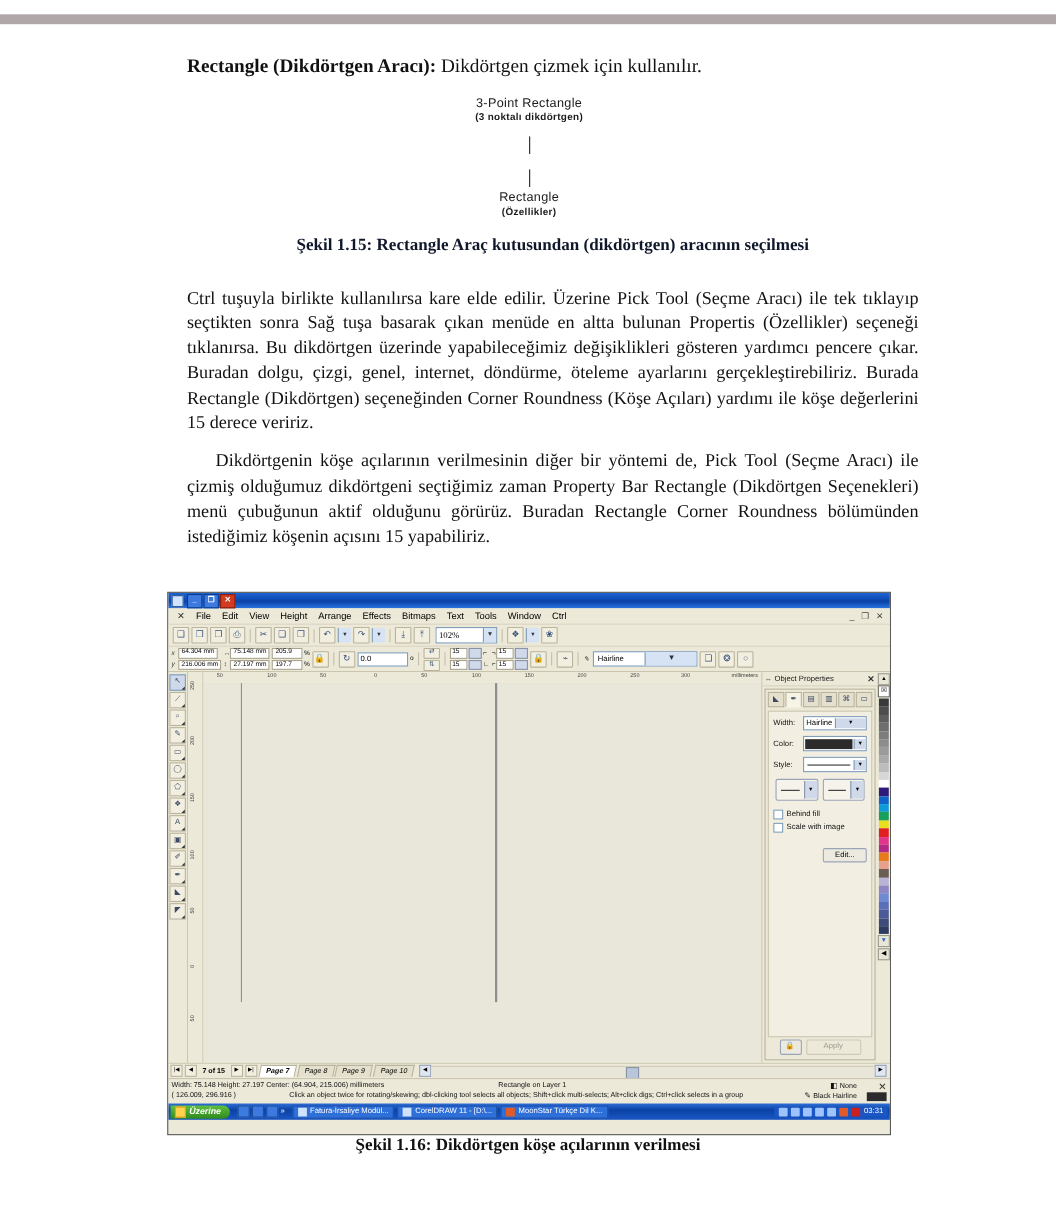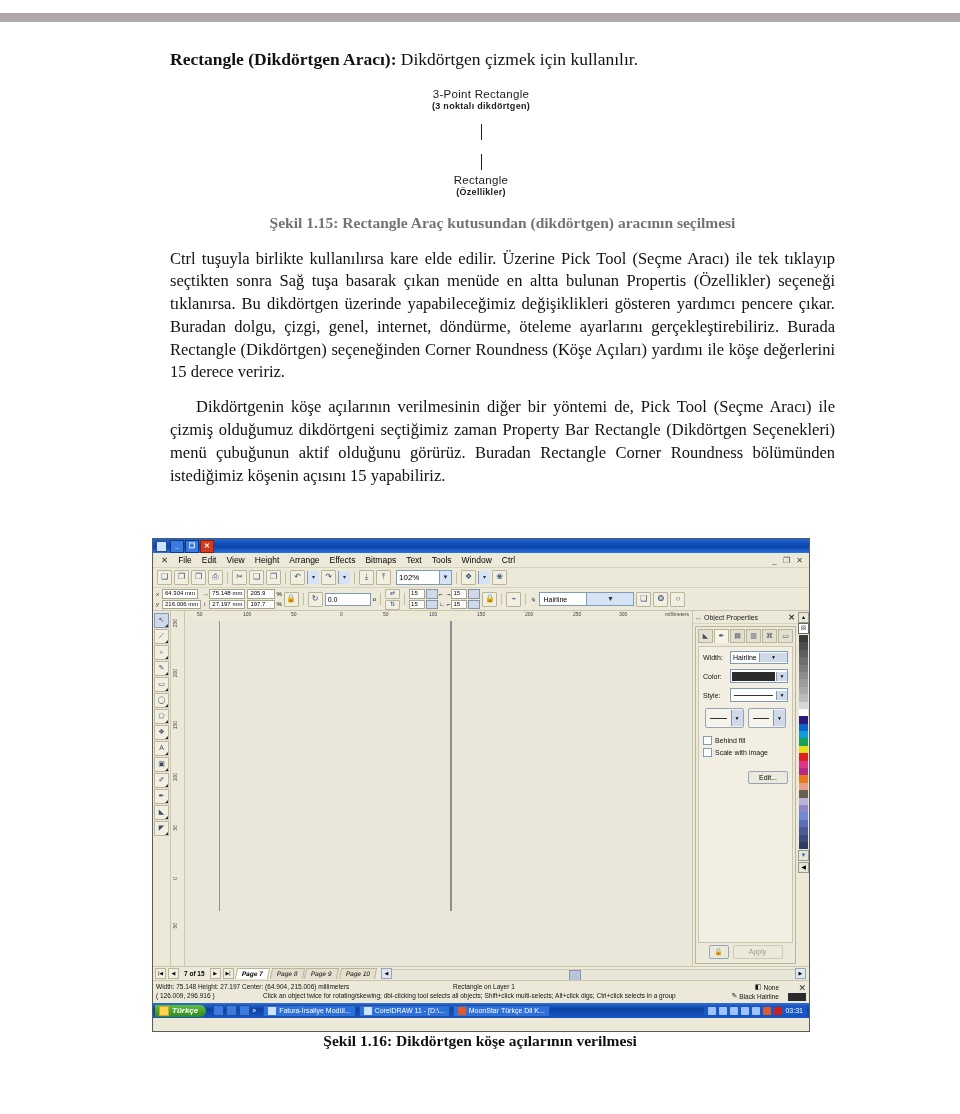--- a/index.html
+++ b/index.html
@@ -21,22 +21,22 @@
   .fig-block{margin:10px 0 4px 0;height:128px;position:relative;}
   .fig-lbl{
     position:absolute;text-align:center;font-family:"Liberation Sans",sans-serif;
     color:#1a1a1a;letter-spacing:.3px;
   }
   .fig-lbl .l1{font-size:11.5px;display:block;}
   .fig-lbl .l2{font-size:9px;display:block;font-weight:bold;margin-top:1px;}
   .fig-tick{position:absolute;width:1px;background:#222;}
 
   .fig-caption{
-    text-align:center;font-weight:bold;font-size:15.5px;color:#737373;
-    margin:2px 0 16px 0;
+    text-align:center;font-weight:bold;font-size:15.5px;color:#0f172a;
+    margin:2px 0 28px 0;
   }
 
   p.body{
     font-size:16.5px;line-height:1.38;color:#111;text-align:justify;
     margin:0 0 2px 0;text-indent:0;
   }
   p.body.indent{text-indent:26px;}
 
   
   .shot{
@@ -60,21 +60,21 @@
   .menubar .mi{padding:0 5px;white-space:nowrap;}
   .menubar .mspace{flex:1;}
   .menubar .mright{font-size:8px;color:#444;padding-right:4px;letter-spacing:2px;}
 
   .toolbar{height:19px;background:#ece9d8;border-bottom:1px solid #d6d2bd;
     display:flex;align-items:center;gap:2px;padding-left:4px;}
   .tbtn{width:13px;height:13px;border:1px solid #b9b49c;background:#f2efe0;border-radius:1px;
     font-size:8px;line-height:12px;text-align:center;color:#36507a;}
   .tsep{width:1px;height:12px;background:#c3bfa8;margin:0 2px;}
   .zoombox{display:flex;align-items:center;border:1px solid #7f9db9;background:#fff;height:13px;margin-left:3px;}
-  .zoombox input{border:0;width:38px;height:11px;font-size:8px;padding:0 2px;outline:none;font-family:Liberation Sans, sans-serif;}
+  .zoombox input{border:0;width:38px;height:11px;font-size:8px;padding:0 2px;outline:none;font-family:Liberation Serif, serif;}
   .drop{width:11px;height:13px;background:#d6e3f5;border-left:1px solid #7f9db9;
     font-size:6px;line-height:13px;text-align:center;color:#333;}
 
   .propbar{height:22px;background:#ece9d8;border-bottom:1px solid #c9c5ae;
     display:flex;align-items:center;gap:2px;padding-left:3px;font-size:6.5px;}
   .xyfield{display:flex;flex-direction:column;justify-content:center;gap:1px;}
   .xyrow{display:flex;align-items:center;gap:1px;}
   .xylab{width:5px;color:#333;font-style:italic;font-size:6px;}
   .nbox{border:1px solid #a9a48d;background:#fff;height:7.5px;min-width:30px;
     font-size:6px;line-height:7.5px;padding:0 2px;color:#000;white-space:nowrap;}
@@ -561,21 +561,21 @@
         <span style="font-size:7px;">✎</span>
         <span>Black  Hairline</span>
       </span>
       <span class="sb-xico">✕</span>
       <span class="sb-swatch"></span>
     </div>
 
     <div class="taskbar">
       <span class="startbtn">
         <span class="flag"></span>
-        <span>Türkçe</span>
+        <span>Üzerine</span>
       </span>
       <span class="qlaunch">
         <span class="qi"></span>
         <span class="qi"></span>
         <span class="qi"></span>
         <span style="color:#fff;font-size:7px;">»</span>
       </span>
       <span class="tbitem">
         <span class="ti"></span>
         <span>Fatura-İrsaliye Modül...</span>

